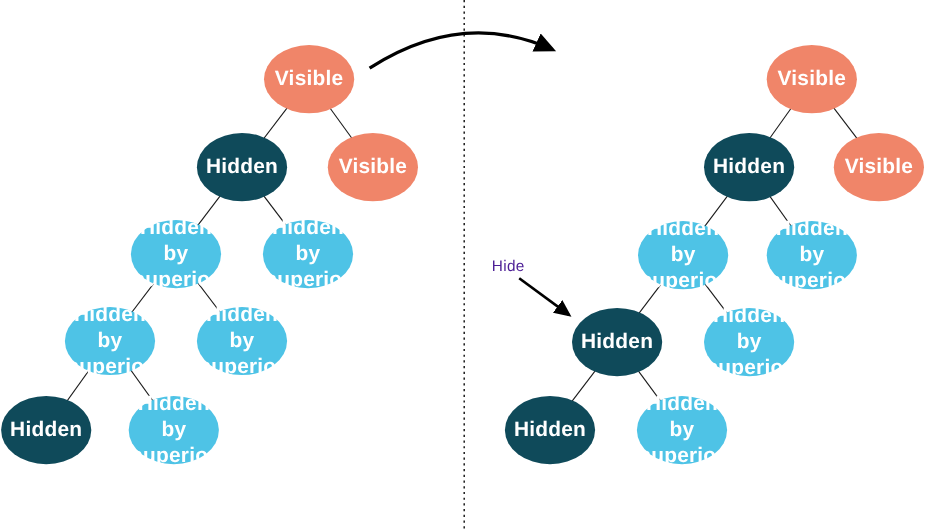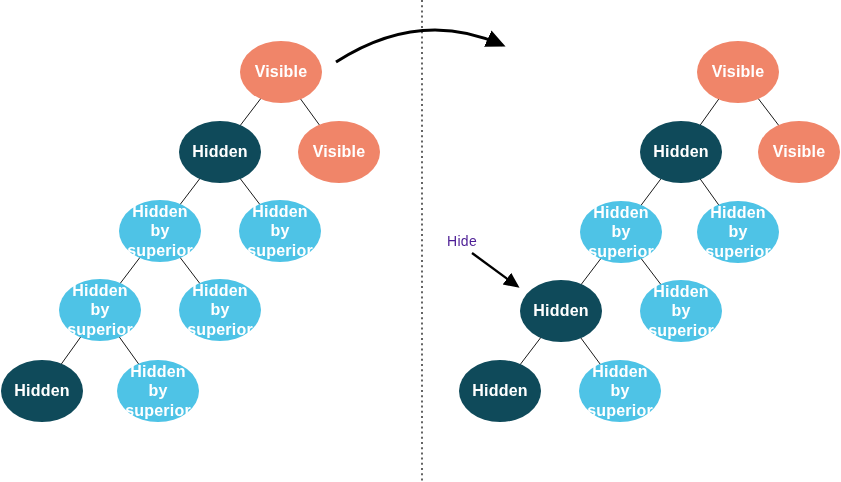--- a/index.html
+++ b/index.html
@@ -11,21 +11,21 @@
     overflow:hidden;
   }
   #lines{position:absolute;left:0;top:0;width:841px;height:482px;}
   .node{
     position:absolute;
     width:82px;height:62px;
     border-radius:50%;
     display:flex;align-items:center;justify-content:center;
     text-align:center;
     color:var(--text,#fff);
-    font-size:16px;font-weight:600;line-height:1.22;
+    font-size:19px;font-weight:600;line-height:1.22;
     letter-spacing:0.2px;
     padding:0 4px;box-sizing:border-box;
     user-select:none;
   }
   .node.visible{background:var(--visible,#F08569);}
   .node.hidden{background:var(--hidden,#0F4A5A);}
   .node.hbs{background:var(--hidden-by-superior,#4EC3E6);}
   .annotation{
     position:absolute;
     color:#4c1d95;

